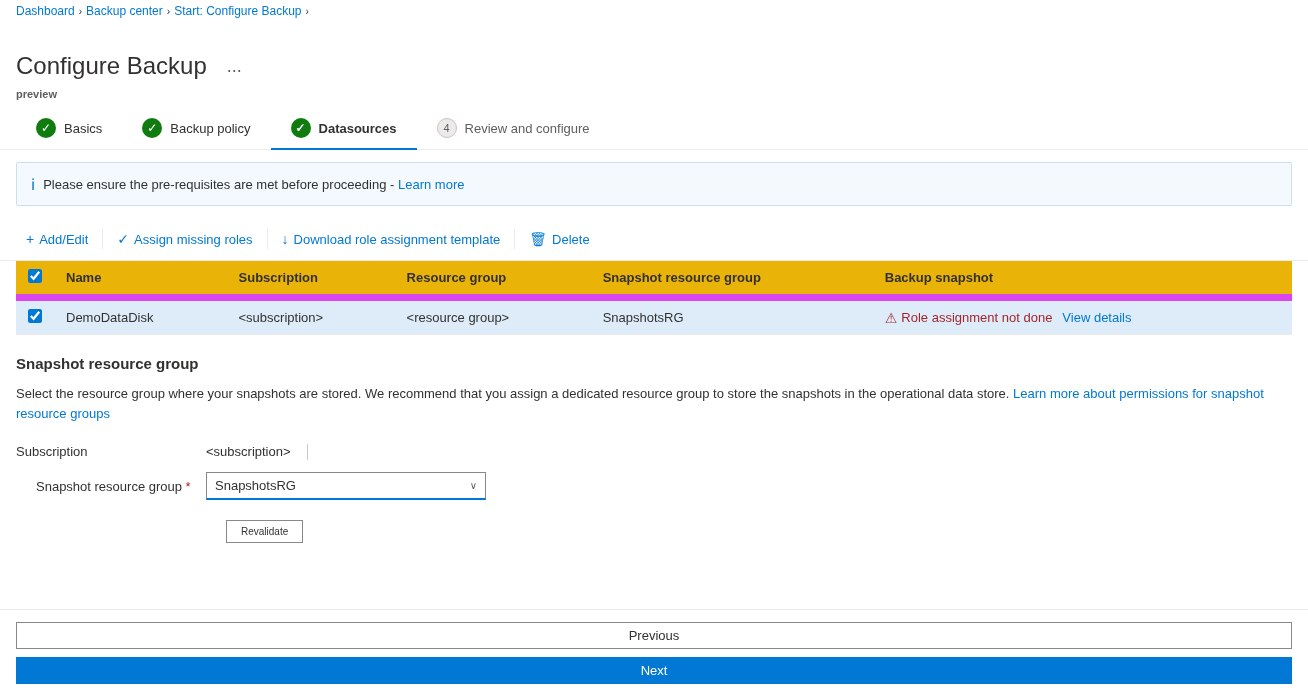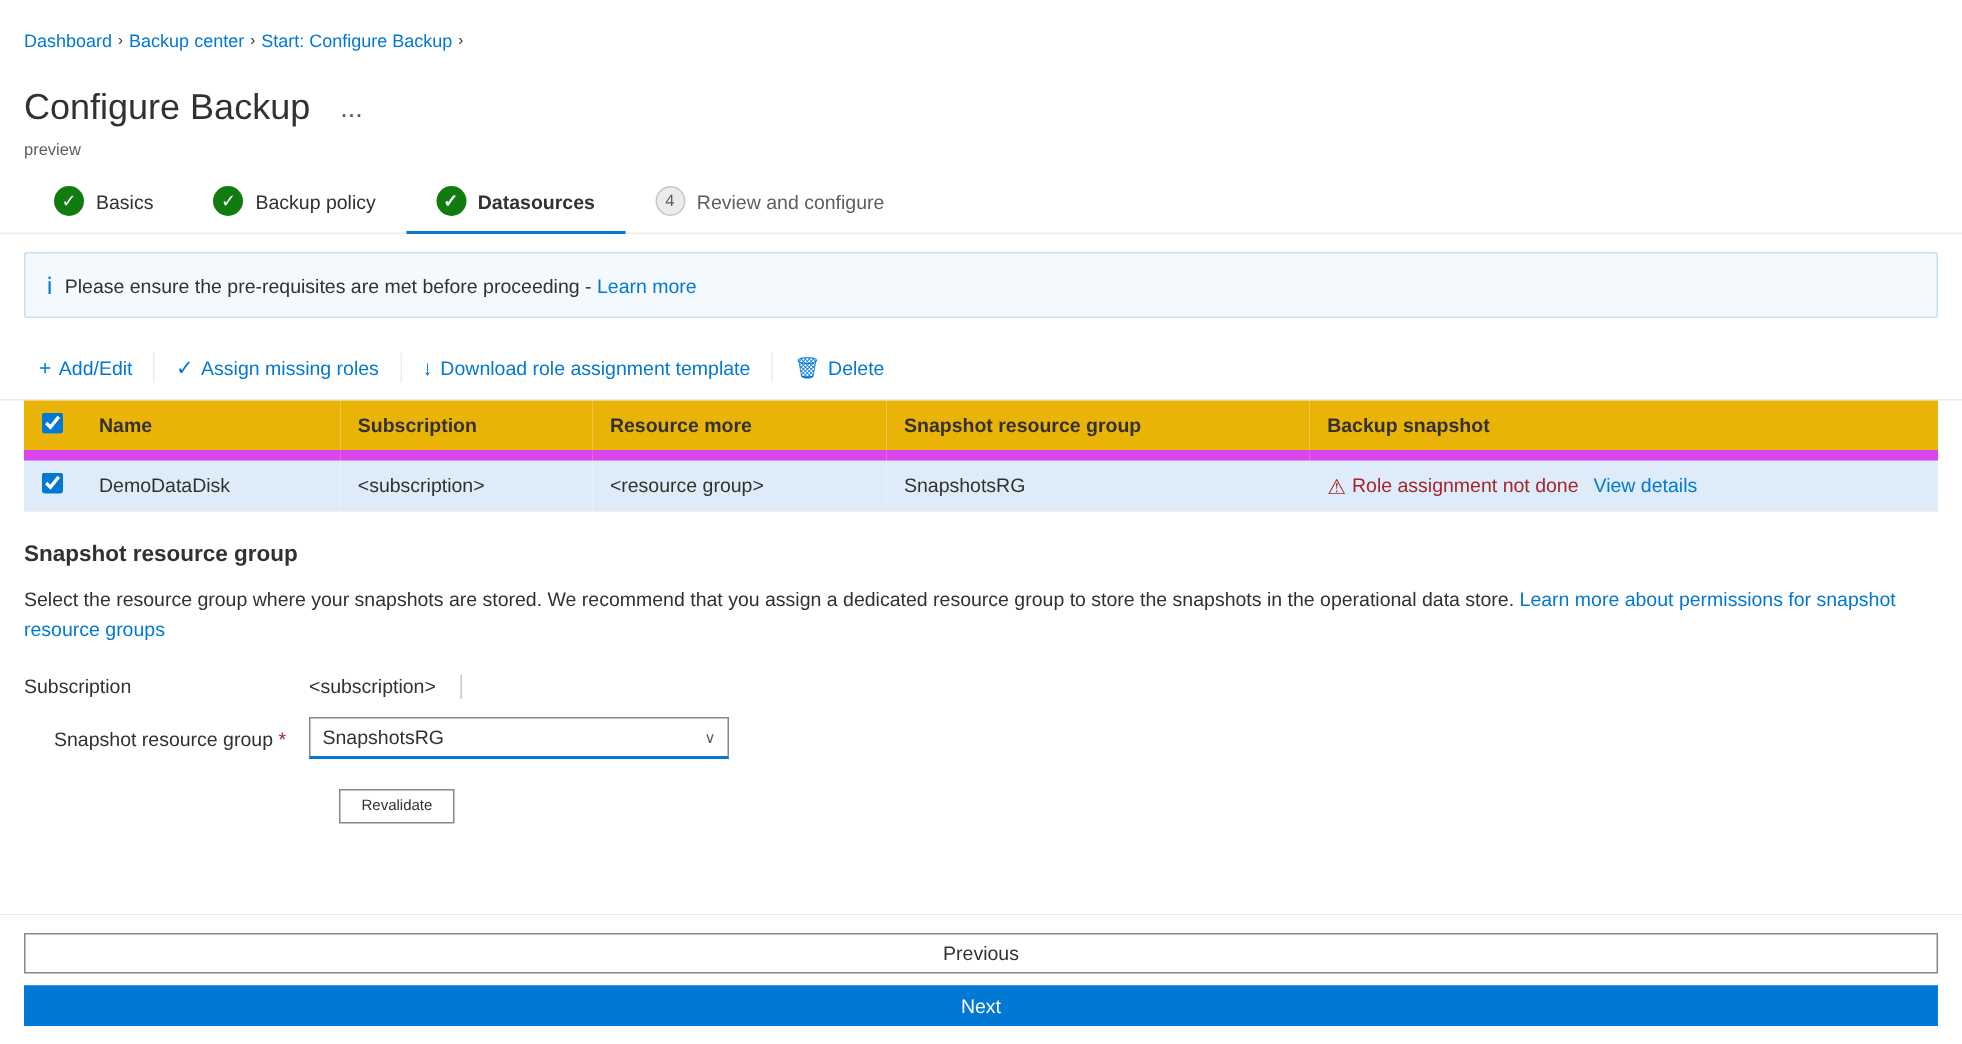--- a/index.html
+++ b/index.html
@@ -1,25 +1,25 @@
 <!DOCTYPE html>
 <html><head>
   <meta charset="utf-8">
   <style>
     * { box-sizing: border-box; margin: 0; padding: 0; }
     body { font-family: 'Segoe UI', Arial, sans-serif; font-size: 13px; color: #323130; background: #fff; }
 
-    .breadcrumb { display: flex; align-items: center; gap: 4px; padding: 20px 16px; font-size: 12px; color: #0078d4; }
+    .breadcrumb { display: flex; align-items: center; gap: 4px; padding: 4px 16px; font-size: 12px; color: #0078d4; }
     .breadcrumb span { color: #323130; }
     .breadcrumb a { color: #0078d4; text-decoration: none; cursor: pointer; }
     .breadcrumb-sep { color: #605e5c; font-size: 10px; }
 
-    .page-header { padding: 4px 16px 8px; display: flex; align-items: center; gap: 20px; }
+    .page-header { padding: 4px 16px 8px; display: flex; align-items: center; gap: 20px; margin-top: 26px; }
     .page-title { font-size: 24px; font-weight: 300; color: #323130; }
-    .page-subtitle { font-size: 11px; color: #605e5c; padding: 0 16px 8px; }
+    .page-subtitle { font-size: 11px; color: #605e5c; padding: 0 16px 8px; font-weight: bold; }
     .more-icon { color: #605e5c; cursor: pointer; font-size: 18px; }
 
     .wizard-tabs { display: flex; align-items: center; padding: 0 16px; border-bottom: 1px solid #edebe9; gap: 0; }
     .wizard-tab { display: flex; align-items: center; gap: 8px; padding: 10px 20px; cursor: pointer; font-size: 13px; color: #605e5c; border-bottom: 2px solid transparent; margin-bottom: -1px; }
     .wizard-tab.active { color: #323130; border-bottom: 2px solid #0078d4; font-weight: 600; }
     .wizard-tab.completed { color: #323130; }
     .step-circle { width: 20px; height: 20px; border-radius: 50%; background: #edebe9; display: flex; align-items: center; justify-content: center; font-size: 11px; color: #605e5c; border: 1px solid #c8c6c4; }
     .step-check { width: 20px; height: 20px; border-radius: 50%; background: #107c10; display: flex; align-items: center; justify-content: center; color: white; font-size: 12px; }
 
     .info-banner { background: #f3f9fd; border: 1px solid #c7e0f4; margin: 12px 16px; padding: 10px 14px; display: flex; align-items: center; gap: 8px; border-radius: 2px; }
@@ -141,21 +141,21 @@
 
   <div class="table-container">
     <table class="data-table">
       <thead>
         <tr>
           <th style="width:30px">
             <input type="checkbox" class="th-checkbox" checked="" style="">
           </th>
           <th>Name</th>
           <th>Subscription</th>
-          <th>Resource more</th>
+          <th>Resource group</th>
           <th>Snapshot resource group</th>
           <th>Backup snapshot</th>
         </tr>
       </thead>
       <tbody>
         <tr class="selected">
           <td>
             <input type="checkbox" class="checkbox" checked="" style="">
           </td>
           <td>DemoDataDisk</td>

